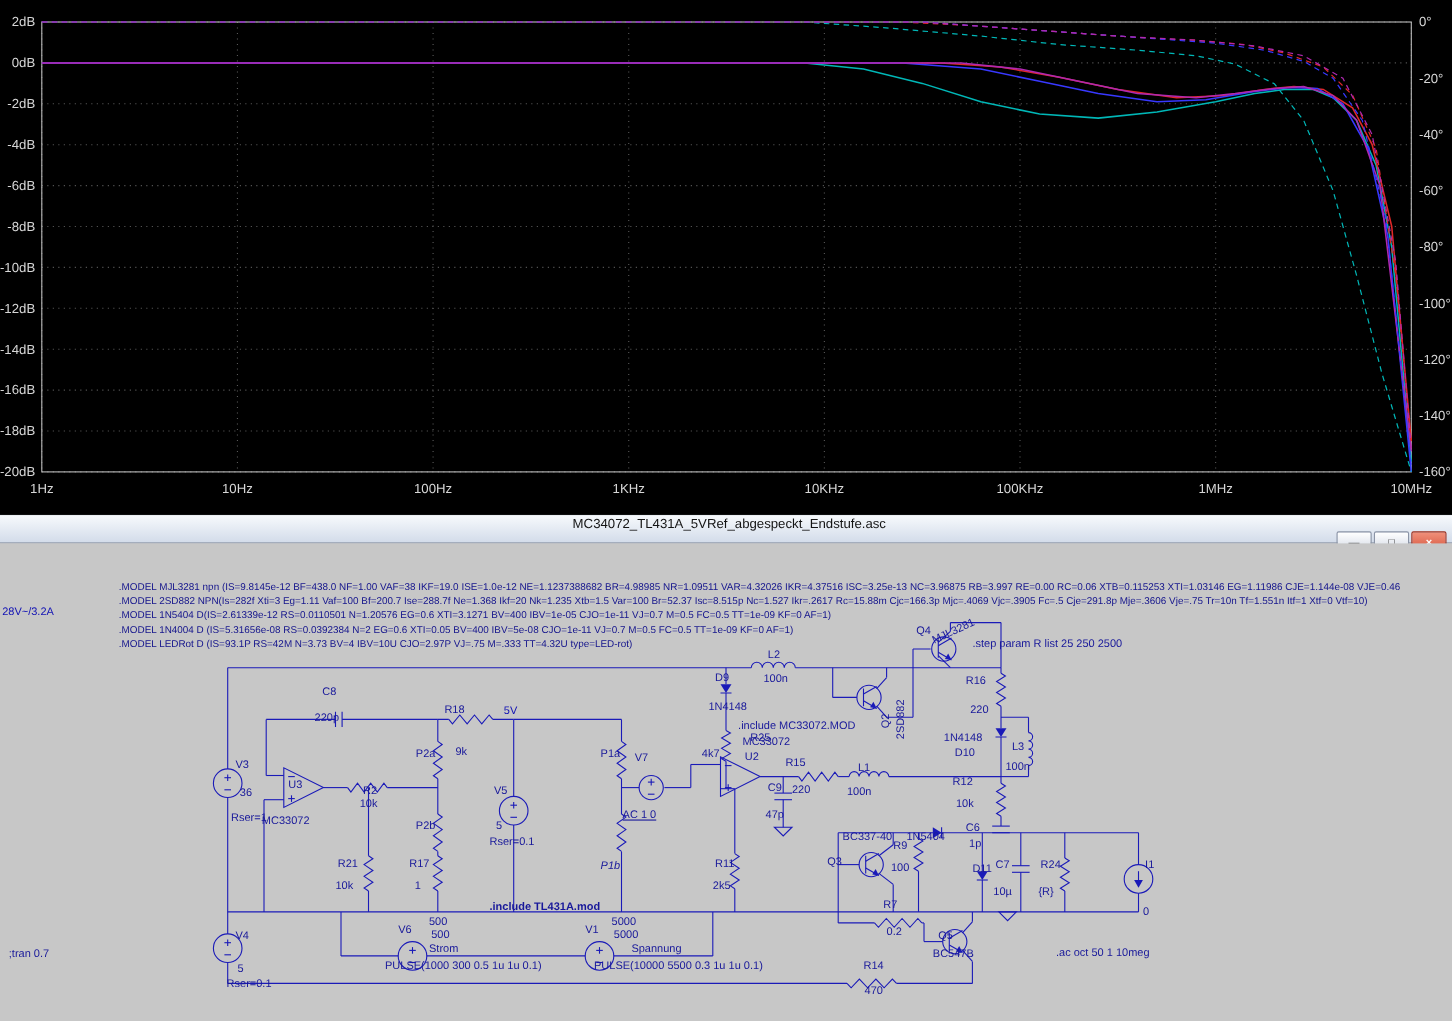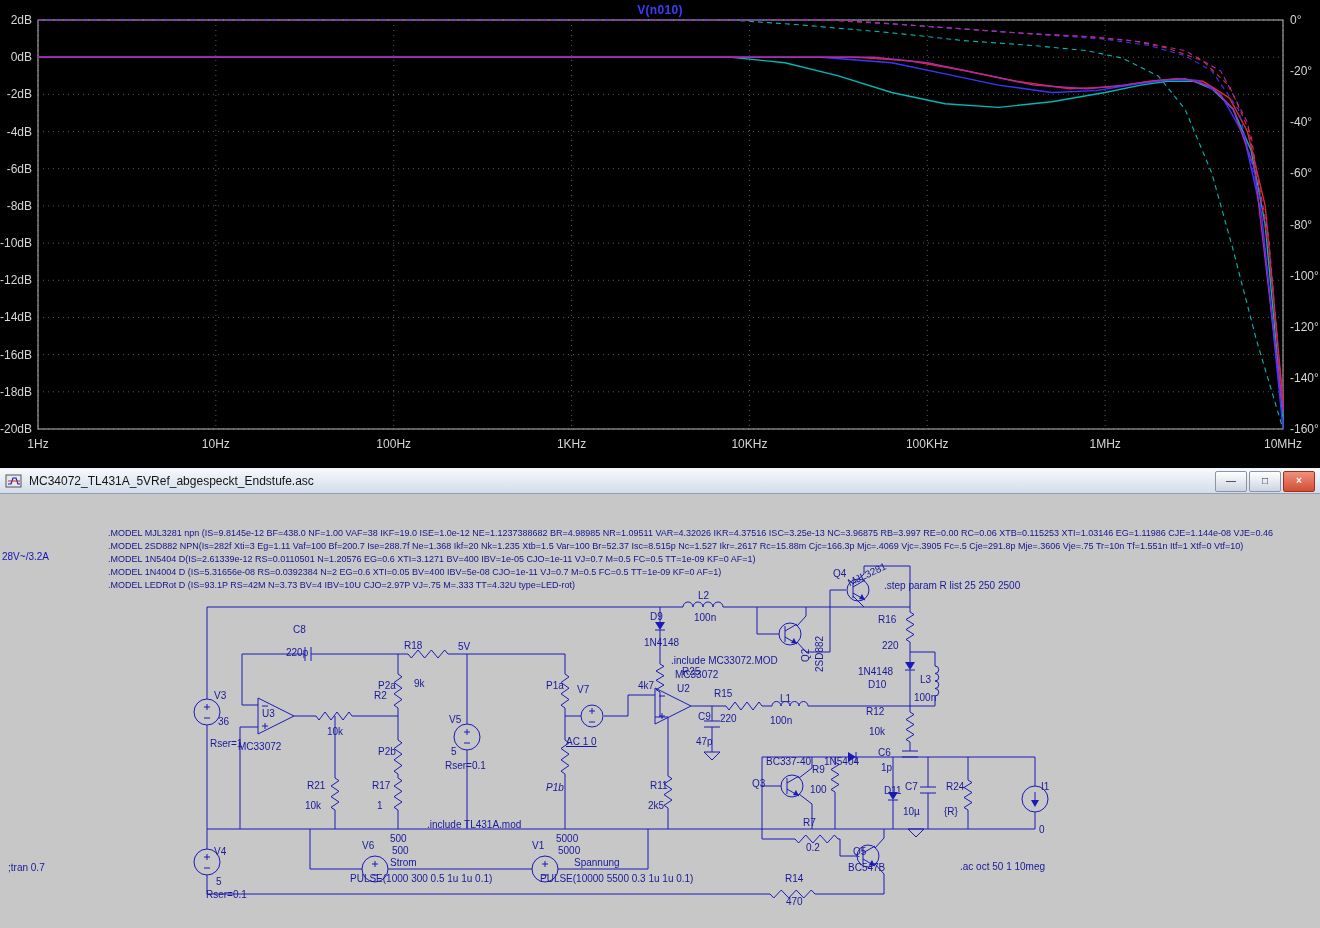--- a/index.html
+++ b/index.html
@@ -6,21 +6,21 @@
   body{width:1320px;height:928px;overflow:hidden;background:#000;font-family:"Liberation Sans",sans-serif;}
   .plot-pane{position:relative;width:1320px;height:468px;background:#000;}
   .plot-title{position:absolute;top:3px;left:0;right:0;text-align:center;color:#3c3cff;font-size:12px;font-weight:bold;letter-spacing:.3px;}
   #plot-svg{position:absolute;top:0;left:0;}
   #plot-svg text.axlab{fill:#d6d6d6;font-size:12px;font-family:"Liberation Sans",sans-serif;}
   #plot-svg .grid{stroke:#5a5a5a;stroke-dasharray:1 4;stroke-width:1;}
   #plot-svg .frame{fill:none;stroke:#bdbdbd;stroke-width:1;}
   #plot-svg .trace{stroke-width:1.4;fill:none;}
   #plot-svg .trace.dashed{stroke-dasharray:5 4;stroke-width:1.1;}
   .schem-window{width:1320px;height:460px;background:#c7c7c7;}
-  .titlebar{height:26px;display:flex;align-items:center;background:linear-gradient(#f6f9fc,#d3dcea);border-top:1px solid #eef2f8;border-bottom:1px solid #93a0b4;box-sizing:border-box;}
+  .titlebar{height:26px;display:flex;align-items:center;background:linear-gradient(#f6f9fc,#d3dcea);border-top:1px solid #eef2f8;border-bottom:1px solid #93a0b4;box-sizing:border-box;flex-direction:column;}
   .win-icon{width:18px;height:16px;margin-left:5px;}
   .title-text{font-size:12px;color:#141414;margin-left:6px;white-space:nowrap;}
   .win-btns{margin-left:auto;display:flex;gap:2px;margin-right:5px;}
   .win-btn{width:30px;height:19px;display:flex;align-items:center;justify-content:center;font-size:10px;line-height:1;border:1px solid #8b94a6;border-radius:2px;background:linear-gradient(#ffffff,#ccd4e1);color:#222;cursor:default;}
   .win-btn.close{background:linear-gradient(#f0907a,#d24e36);border-color:#9c2f1e;color:#fff;font-weight:bold;}
   .canvas{position:relative;width:1320px;height:434px;background:#c7c7c7;overflow:hidden;}
   #schem-svg{position:absolute;top:0;left:0;}
   .wire{stroke:#1a1ab8;stroke-width:1;}
   .sym{stroke:#1a1ab8;fill:none;stroke-width:1;}
   .symf{fill:#1a1ab8;stroke:none;}
@@ -85,21 +85,20 @@
       <rect x="38" y="20" width="1245" height="409" class="frame"></rect>
       <polyline points="38.0,57.2 731.6,57.2 785.0,62.8 838.4,75.8 891.7,92.5 945.1,103.7 998.4,107.4 1051.8,101.8 1105.1,92.5 1140.7,85.1 1167.4,81.3 1194.1,81.3 1211.9,88.8 1233.2,109.2 1251.0,150.1 1265.2,224.5 1283.0,419.7" stroke="#00b7b7" class="trace"></polyline>
       <polyline points="38.0,57.2 856.1,57.2 909.5,60.9 962.9,70.2 1016.2,81.3 1069.6,88.8 1114.0,86.9 1149.6,81.3 1176.3,78.6 1203.0,81.3 1229.6,98.1 1247.4,131.5 1265.2,205.9 1283.0,401.1" stroke="#e02828" class="trace"></polyline>
       <polyline points="38.0,57.2 820.6,57.2 891.7,62.8 945.1,73.9 998.4,85.1 1051.8,92.5 1096.3,90.6 1140.7,83.2 1172.7,79.5 1197.6,80.4 1220.8,94.4 1243.9,135.3 1261.7,215.2 1283.0,429.0" stroke="#3838ff" class="trace"></polyline>
       <polyline points="38.0,57.2 873.9,57.2 927.3,62.8 980.6,73.9 1034.0,85.1 1087.4,88.8 1122.9,85.1 1158.5,80.4 1185.2,78.6 1211.9,86.9 1233.2,109.2 1254.5,168.7 1283.0,410.4" stroke="#b028b0" class="trace"></polyline>
       <polyline points="38.0,20.0 731.6,20.0 802.8,25.1 891.7,32.8 962.9,40.5 1034.0,45.6 1087.4,50.7 1122.9,58.3 1158.5,76.2 1185.2,109.5 1211.9,173.4 1233.2,250.1 1256.3,339.5 1283.0,429.0" stroke="#00b7b7" class="trace dashed"></polyline>
       <polyline points="38.0,20.0 820.6,20.0 891.7,23.8 962.9,28.9 1034.0,34.1 1087.4,36.6 1131.8,40.5 1167.4,48.1 1203.0,60.9 1229.6,86.5 1251.0,135.0 1268.8,250.1 1283.0,403.4" stroke="#e02828" class="trace dashed"></polyline>
       <polyline points="38.0,20.0 838.4,20.0 909.5,25.1 980.6,30.2 1051.8,35.3 1105.1,39.2 1149.6,45.6 1185.2,55.8 1211.9,71.1 1238.5,109.5 1259.9,198.9 1283.0,423.9" stroke="#3838ff" class="trace dashed"></polyline>
       <polyline points="38.0,20.0 838.4,20.0 927.3,26.4 1016.2,32.8 1087.4,36.6 1140.7,41.7 1185.2,50.7 1220.8,71.1 1247.4,122.3 1268.8,237.3 1283.0,408.5" stroke="#b028b0" class="trace dashed"></polyline>
     </svg>
-  <div class="plot-title">V(n010)</div>
 </div>
 
 <div class="schem-window">
   <div class="titlebar">
     <svg class="win-icon" viewBox="0 0 18 16">
       <rect x="1" y="2" width="15" height="12" fill="#e8e8e8" stroke="#555"></rect>
       <polyline points="3,11 6,11 8,5 11,5 13,11 15,11" fill="none" stroke="#1a1ab8" stroke-width="1.2"></polyline>
       <line x1="3" y1="8" x2="15" y2="8" stroke="#c03030" stroke-width="1"></line>
     </svg>
     <span class="title-text">MC34072_TL431A_5VRef_abgespeckt_Endstufe.asc</span>
@@ -311,21 +310,21 @@
         <span class="slab model" style="left: 108px; top: 86px;">.MODEL LEDRot D (IS=93.1P RS=42M N=3.73 BV=4 IBV=10U CJO=2.97P VJ=.75 M=.333 TT=4.32U type=LED-rot)</span>
         <span class="slab net" style="left: 2px; top: 57px;">28V~/3.2A</span>
         <span class="slab" style="left: 8px; top: 368px;">;tran 0.7</span>
         <span class="slab" style="left: 293px; top: 130px;">C8</span>
         <span class="slab" style="left: 286px; top: 153px;">220p</span>
         <span class="slab" style="left: 404px; top: 146px;">R18</span>
         <span class="slab" style="left: 414px; top: 170px; margin-top: 14px;">9k</span>
         <span class="slab net" style="left: 458px; top: 147px;">5V</span>
         <span class="slab" style="left: 378px; top: 186px;">P2a</span>
         <span class="slab" style="left: 378px; top: 252px;">P2b</span>
-        <span class="slab" style="left: 330px; top: 196px; margin-left: 44px;">R2</span>
+        <span class="slab" style="left: 330px; top: 220px;">R2</span>
         <span class="slab" style="left: 327px; top: 232px;">10k</span>
         <span class="slab" style="left: 262px; top: 214px;">U3</span>
         <span class="slab" style="left: 214px; top: 196px;">V3</span>
         <span class="slab" style="left: 218px; top: 222px;">36</span>
         <span class="slab" style="left: 210px; top: 244px;">Rser=1</span>
         <span class="slab" style="left: 238px; top: 247px;">MC33072</span>
         <span class="slab" style="left: 307px; top: 286px;">R21</span>
         <span class="slab" style="left: 305px; top: 306px;">10k</span>
         <span class="slab" style="left: 372px; top: 286px;">R17</span>
         <span class="slab" style="left: 377px; top: 306px;">1</span>
@@ -379,21 +378,21 @@
         <span class="slab" style="left: 946px; top: 287px;">R24</span>
         <span class="slab" style="left: 944px; top: 312px;">{R}</span>
         <span class="slab" style="left: 1041px; top: 287px;">I1</span>
         <span class="slab" style="left: 1039px; top: 330px;">0</span>
         <span class="slab" style="left: 803px; top: 323px;">R7</span>
         <span class="slab" style="left: 806px; top: 348px;">0.2</span>
         <span class="slab" style="left: 853px; top: 352px;">Q5</span>
         <span class="slab" style="left: 848px; top: 368px;">BC547B</span>
         <span class="slab" style="left: 785px; top: 379px;">R14</span>
         <span class="slab" style="left: 786px; top: 402px;">470</span>
-        <span class="slab" style="left: 427px; top: 325px;">.include TL431A.mod</span>
+        <span class="slab" style="left: 445px; top: 325px; font-weight: bold;">.include TL431A.mod</span>
         <span class="slab" style="left: 214px; top: 352px;">V4</span>
         <span class="slab" style="left: 216px; top: 382px;">5</span>
         <span class="slab" style="left: 206px; top: 395px;">Rser=0.1</span>
         <span class="slab" style="left: 362px; top: 346px;">V6</span>
         <span class="slab" style="left: 390px; top: 339px;">500</span>
         <span class="slab" style="left: 392px; top: 351px;">500</span>
         <span class="slab" style="left: 390px; top: 363px;">Strom</span>
         <span class="slab" style="left: 350px; top: 379px;">PULSE(1000 300 0.5 1u 1u 0.1)</span>
         <span class="slab" style="left: 532px; top: 346px; text-align: right;">V1</span>
         <span class="slab" style="left: 556px; top: 339px;">5000</span>

